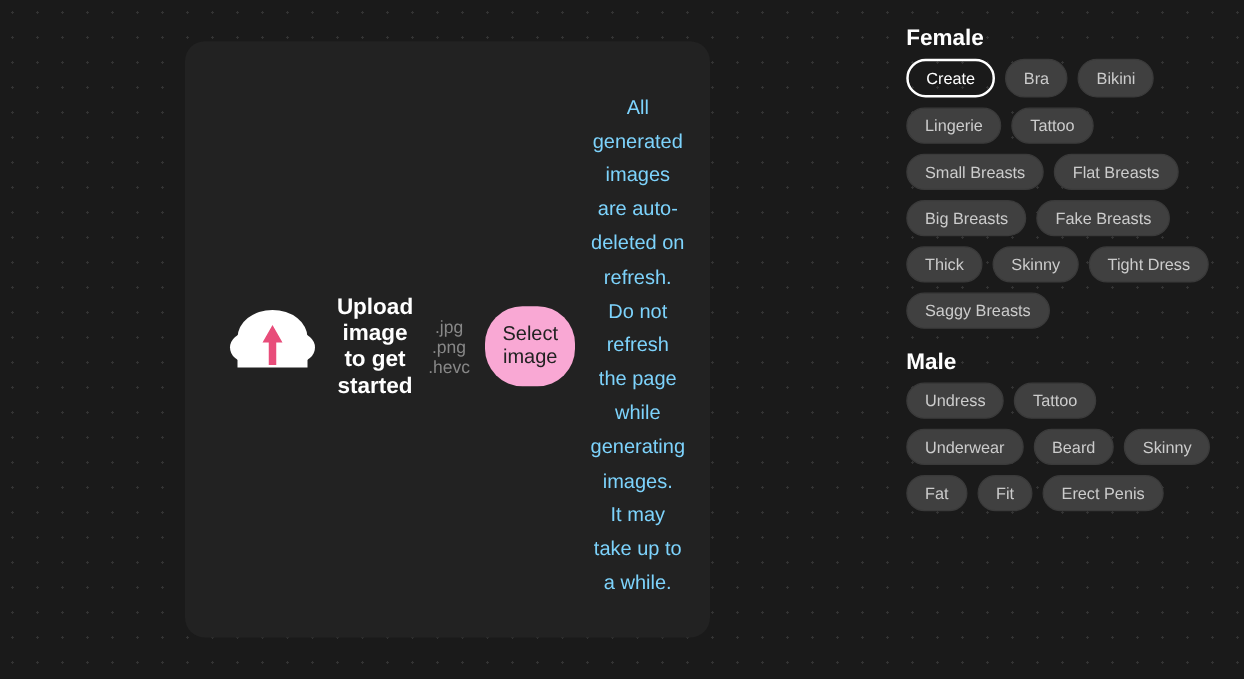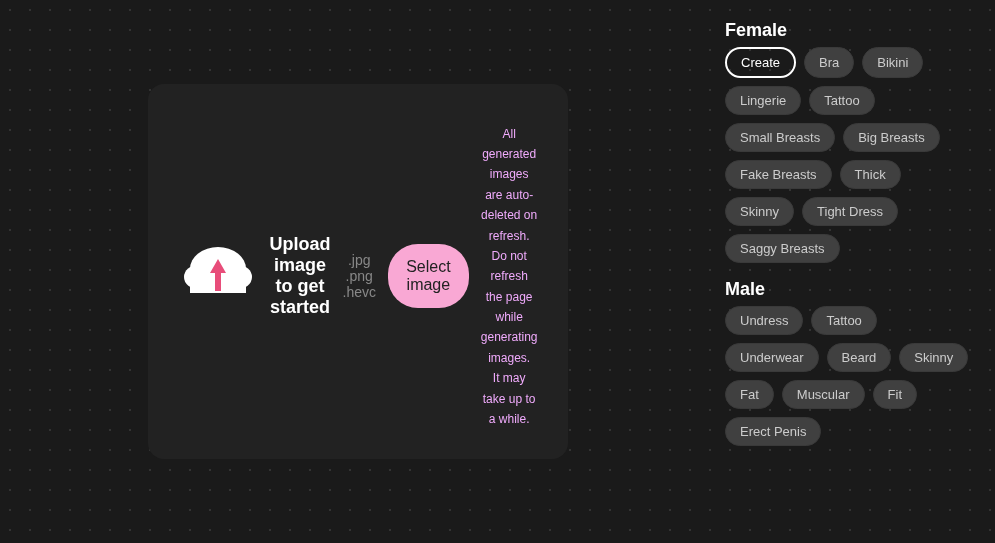--- a/index.html
+++ b/index.html
@@ -63,22 +63,22 @@
       color: #222;
       border: none;
       border-radius: 30px;
       font-size: 16px;
       font-weight: 500;
       cursor: pointer;
       margin: 8px 0;
     }
 
     .notice {
-      font-size: 12px;
-      color: #f0abfc;
+      font-size: 16px;
+      color: #7dd3fc;
       text-align: center;
       line-height: 1.7;
     }
 
     
     .right-panel {
       width: 280px;
       padding: 20px 20px 20px 10px;
       overflow-y: auto;
       display: flex;
@@ -157,37 +157,37 @@
 
   <div class="section">
     <div class="section-title">Female</div>
     <div class="tags-grid" id="female-tags">
         <button class="tag active">Create</button>
         <button class="tag">Bra</button>
         <button class="tag">Bikini</button>
         <button class="tag">Lingerie</button>
         <button class="tag">Tattoo</button>
         <button class="tag">Small Breasts</button>
+        <button class="tag">Flat Breasts</button>
         <button class="tag">Big Breasts</button>
         <button class="tag">Fake Breasts</button>
         <button class="tag">Thick</button>
         <button class="tag">Skinny</button>
         <button class="tag">Tight Dress</button>
         <button class="tag">Saggy Breasts</button>
       </div>
   </div>
 
   <div class="section">
     <div class="section-title">Male</div>
     <div class="tags-grid" id="male-tags">
         <button class="tag">Undress</button>
         <button class="tag">Tattoo</button>
         <button class="tag">Underwear</button>
         <button class="tag">Beard</button>
         <button class="tag">Skinny</button>
         <button class="tag">Fat</button>
-        <button class="tag">Muscular</button>
         <button class="tag">Fit</button>
         <button class="tag">Erect Penis</button>
       </div>
   </div>
 
 </div>
 
 </body></html>

